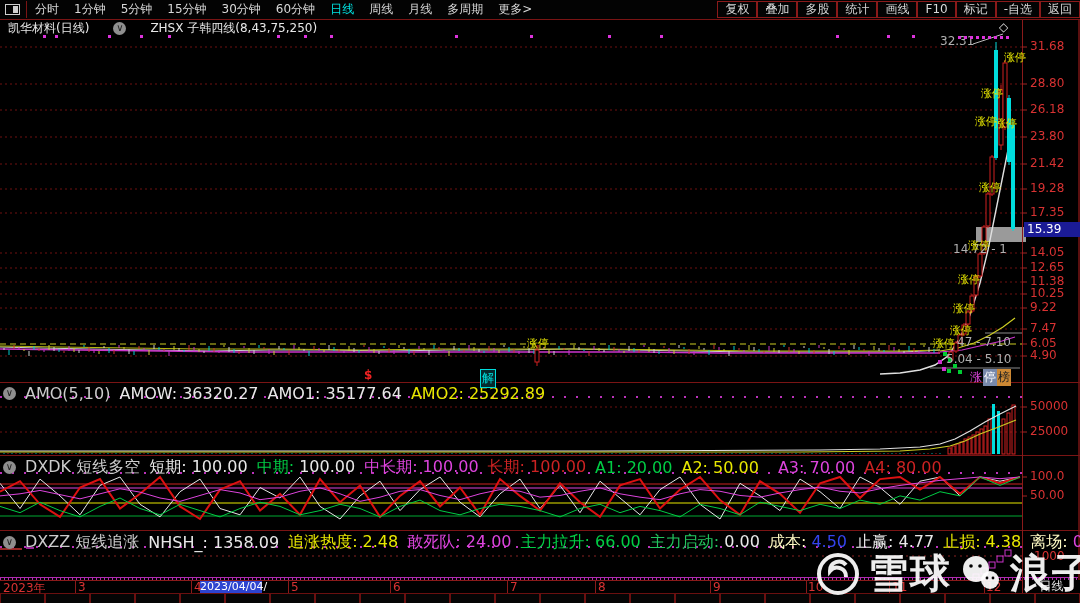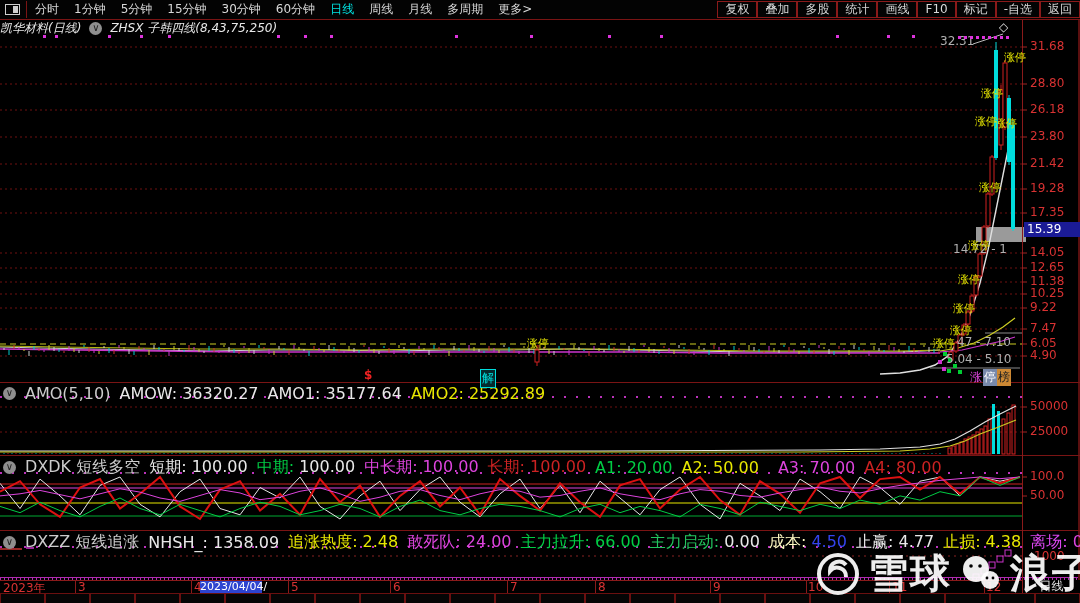--- a/index.html
+++ b/index.html
@@ -8,21 +8,21 @@
   .abs{position:absolute;}
   svg#cs{position:absolute;left:0;top:0;pointer-events:none;}
   .menubar{position:absolute;left:0;top:0;width:1080px;height:19px;display:flex;align-items:center;border-bottom:1px solid #7a1414;background:#030303;}
   .winicon{display:inline-block;width:13px;height:9px;border:1px solid #cfcfcf;margin:0 6px 0 5px;position:relative;}
   .winicon i{position:absolute;right:1px;top:1px;bottom:1px;width:5px;background:#cfcfcf;}
   .mleft{display:flex;gap:15px;padding-left:8px;border-left:1px solid #7a1414;}
   .mleft span{color:#d8d8d8;cursor:pointer;}
   .mleft span.active{color:#00e5e5;}
   .mright{margin-left:auto;display:flex;}
   .mright span{border:1px solid #8a1a1a;padding:0 7px;height:15px;line-height:15px;color:#d8d8d8;cursor:pointer;}
-  .titlebar{position:absolute;left:0;top:19px;width:1080px;height:19px;display:flex;align-items:center;gap:8px;padding-left:0;box-sizing:border-box;font-style:italic;}
+  .titlebar{position:absolute;left:0;top:19px;width:1080px;height:19px;display:flex;align-items:center;gap:24px;padding-left:8px;box-sizing:border-box;}
   .chev{display:inline-block;width:13px;height:13px;border-radius:50%;background:#8f8f8f;color:#222;font-size:10px;line-height:11px;text-align:center;}
   .ylab{position:absolute;color:#d83232;font-size:12px;}
   .pricebox{position:absolute;background:#1b1b96;color:#fff;padding:0 3px;font-size:12px;height:15px;line-height:15px;}
   .limit{position:absolute;color:#e8e800;font-size:11px;white-space:nowrap;}
   .anno{position:absolute;color:#b0b0b0;font-size:12px;white-space:nowrap;}
   .panel-header{position:absolute;left:3px;display:flex;gap:9px;align-items:center;white-space:nowrap;}
   .panel-header .lbl,.panel-header .val{font-size:16px;}
   .xaxis{position:absolute;left:0;top:580px;width:1080px;height:12px;border-top:1px solid #8a1a1a;border-bottom:1px solid #8a1a1a;background:#000;}
   .xaxis .sep{position:absolute;top:0;width:1px;height:12px;background:#8a1a1a;}
   .xaxis .xl{position:absolute;top:-1px;color:#d83232;font-size:12px;}
@@ -729,21 +729,21 @@
       <span class="chev">∨</span>
       <span><span class="lbl" style="color: rgb(204, 204, 204);">DXZZ 短线追涨</span><span class="val" style="color: rgb(204, 204, 204);"></span></span>
       <span><span class="lbl" style="color: rgb(232, 232, 232);">NHSH_:</span><span class="val" style="color: rgb(232, 232, 232);"> 1358.09</span></span>
       <span><span class="lbl" style="color: rgb(232, 232, 0);">追涨热度:</span><span class="val" style="color: rgb(232, 232, 0);"> 2.48</span></span>
       <span><span class="lbl" style="color: rgb(221, 68, 221);">敢死队:</span><span class="val" style="color: rgb(221, 68, 221);"> 24.00</span></span>
       <span><span class="lbl" style="color: rgb(0, 204, 68);">主力拉升:</span><span class="val" style="color: rgb(0, 204, 68);"> 66.00</span></span>
       <span><span class="lbl" style="color: #22c55e;">主力启动:</span><span class="val" style="color: rgb(232, 232, 232);"> 0.00</span></span>
       <span><span class="lbl" style="color: #fef9c3;">成本:</span><span class="val" style="color: rgb(51, 68, 238);"> 4.50</span></span>
       <span><span class="lbl" style="color: rgb(232, 232, 232);">止赢:</span><span class="val" style="color: rgb(232, 232, 232);"> 4.77</span></span>
       <span><span class="lbl" style="color: rgb(232, 232, 0);">止损:</span><span class="val" style="color: rgb(232, 232, 0);"> 4.38</span></span>
-      <span><span class="lbl" style="color: #d946ef;">离场:</span><span class="val" style="color: rgb(221, 68, 221);"> 0.00</span></span>
+      <span><span class="lbl" style="color: #fef9c3;">离场:</span><span class="val" style="color: rgb(221, 68, 221);"> 0.00</span></span>
       <span><span class="lbl" style="color: rgb(0, 204, 68);">:</span><span class="val" style="color: rgb(0, 204, 68);"> 0.00</span></span>
       <span><span class="lbl" style="color: rgb(232, 232, 232);">:</span><span class="val" style="color: rgb(232, 232, 232);"> 0.00</span></span>
       <span><span class="lbl" style="color: rgb(51, 68, 238);"></span><span class="val" style="color: rgb(51, 68, 238);"> 0.00</span></span>
     </div>
 
   <div class="xaxis" id="xaxis">
     <div class="datebox" id="datebox" style="left: 200px; width: 62px;">2023/04/04/二</div>
     <div class="periodcell" style="left:1022px;width:57px;">日线</div>
   <div class="sep" style="left: 75px;"></div>
       <div class="sep" style="left: 191px;"></div>

